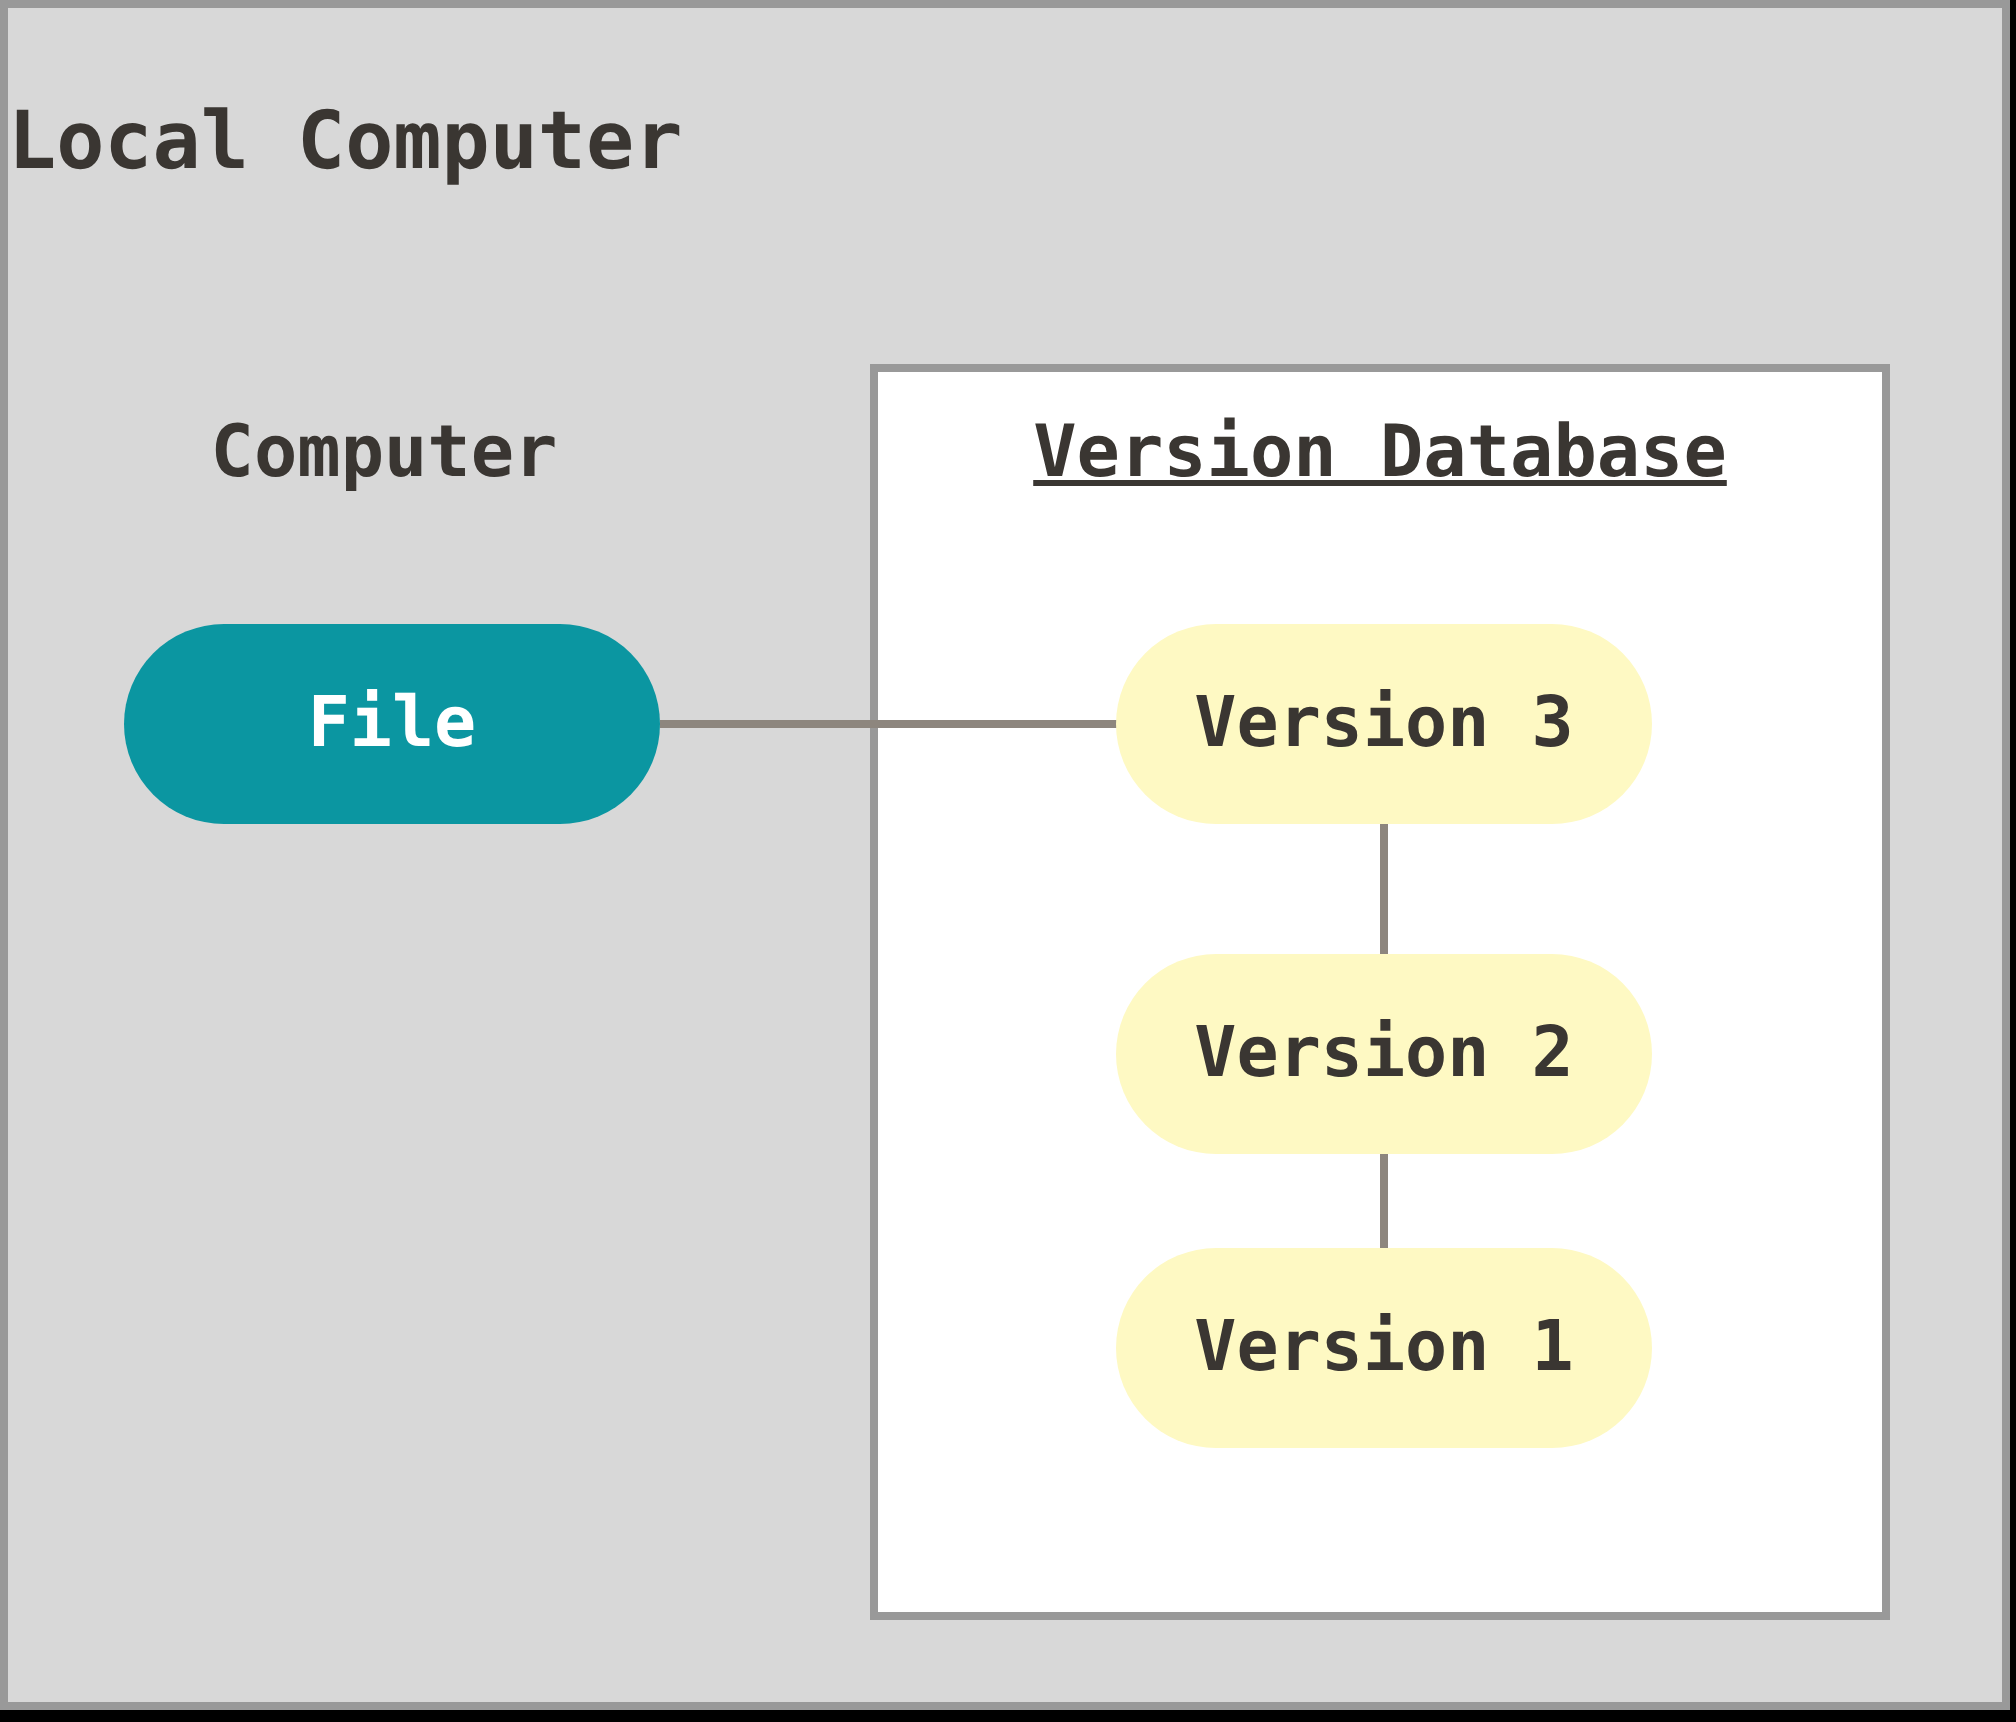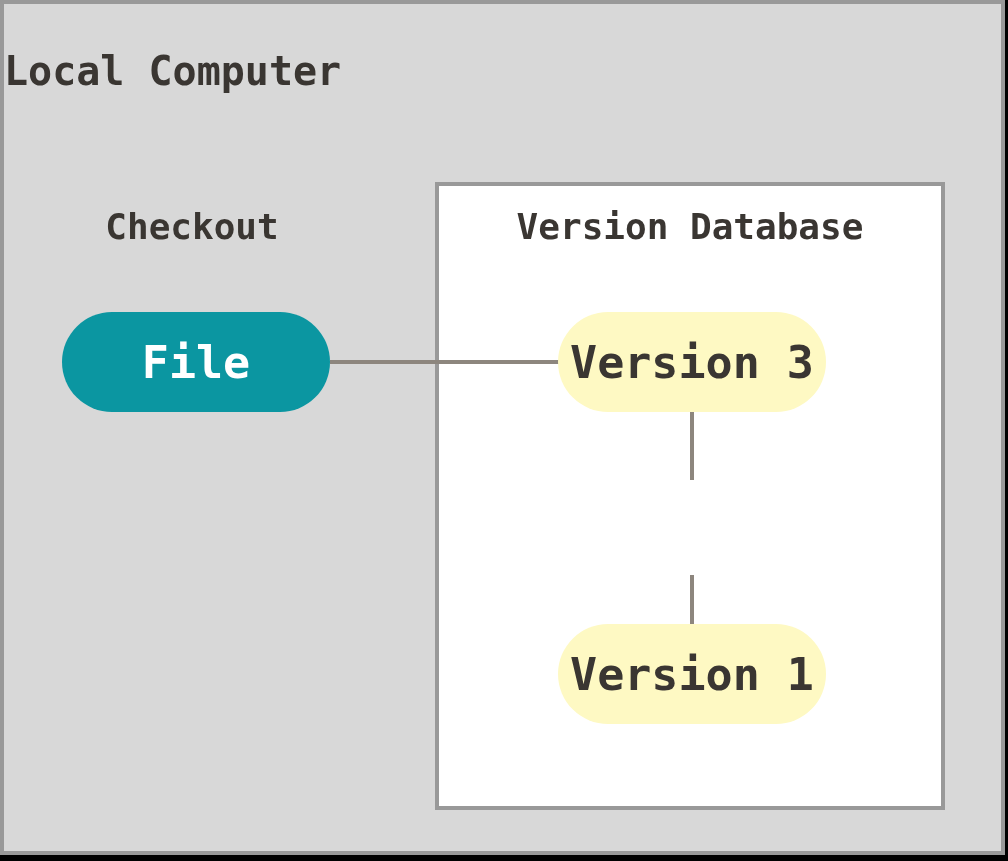--- a/index.html
+++ b/index.html
@@ -59,20 +59,21 @@
   }
   .vdb-title {
     position: absolute;
     left: 431px;
     top: 202px;
     width: 510px;
     text-align: center;
     font-size: 36px;
     font-weight: bold;
     color: #3a3632;
+    text-decoration: underline;
   }
   .connector {
     position: absolute;
     background: #8d867e;
   }
   .connector-h {
     left: 326px;
     top: 356px;
     width: 230px;
     height: 4px;
@@ -90,21 +91,21 @@
     height: 70px;
   }
   .pill {
     position: absolute;
     width: 268px;
     height: 100px;
     border-radius: 50px;
     display: flex;
     align-items: center;
     justify-content: center;
-    font-size: 45px;
+    font-size: 35px;
     font-weight: bold;
   }
   .pill-file {
     left: 58px;
     top: 308px;
     background: #0b96a1;
     color: #ffffff;
   }
   .pill-version {
     left: 554px;
@@ -116,33 +117,34 @@
   .pill-v1 { top: 620px; }
 </style>
 </head>
 <body>
 
 <div class="stage">
   <div class="panel">
 
     <div class="diagram-title">Local Computer</div>
 
-    <div class="checkout-label">Checkout</div>
+    <div class="checkout-label">Computer</div>
 
     <div class="vdb-box"></div>
 
     <div class="vdb-title">Version Database</div>
 
     <div class="connector connector-h"></div>
 
     <div class="connector connector-v32"></div>
 
     <div class="connector connector-v21"></div>
 
     <div class="pill pill-file">File</div>
 
     <div class="pill pill-version pill-v3">Version 3</div>
 
+    <div class="pill pill-version pill-v2">Version 2</div>
 
     <div class="pill pill-version pill-v1">Version 1</div>
 
   </div>
 </div>
 
 </body></html>

